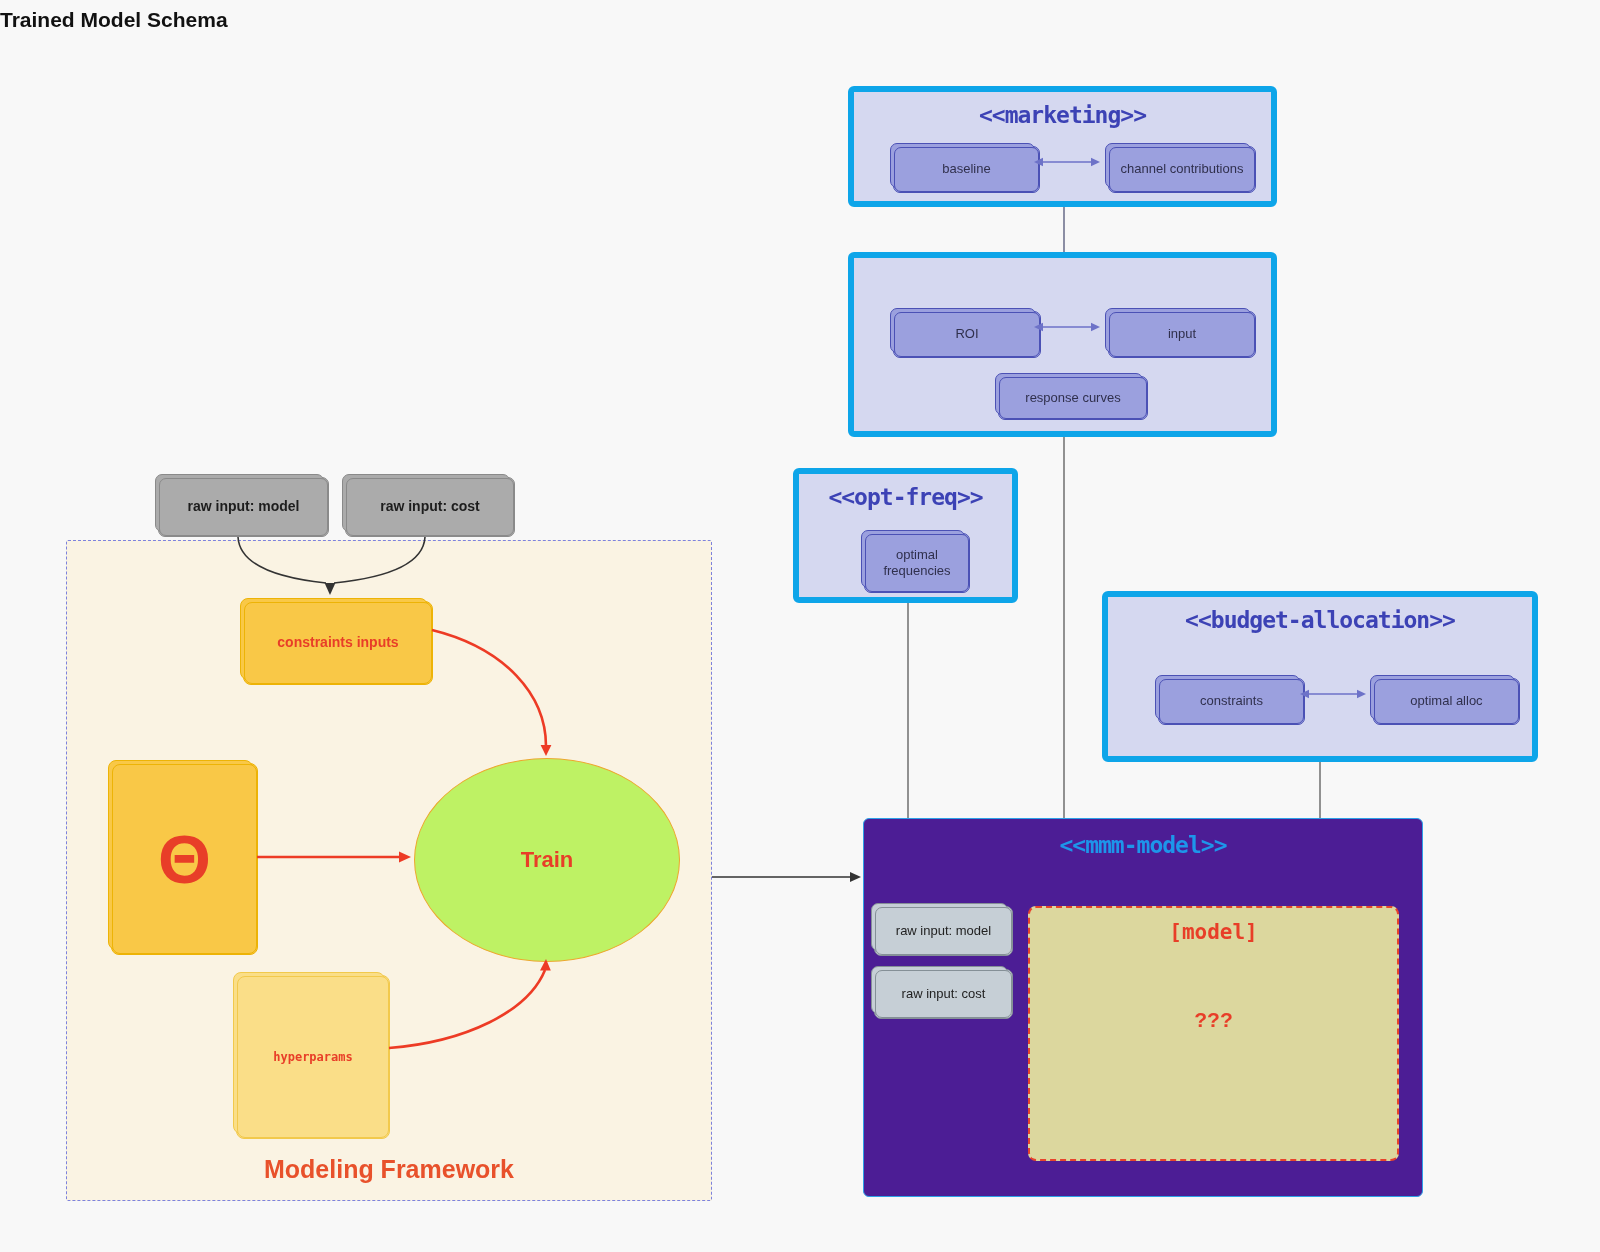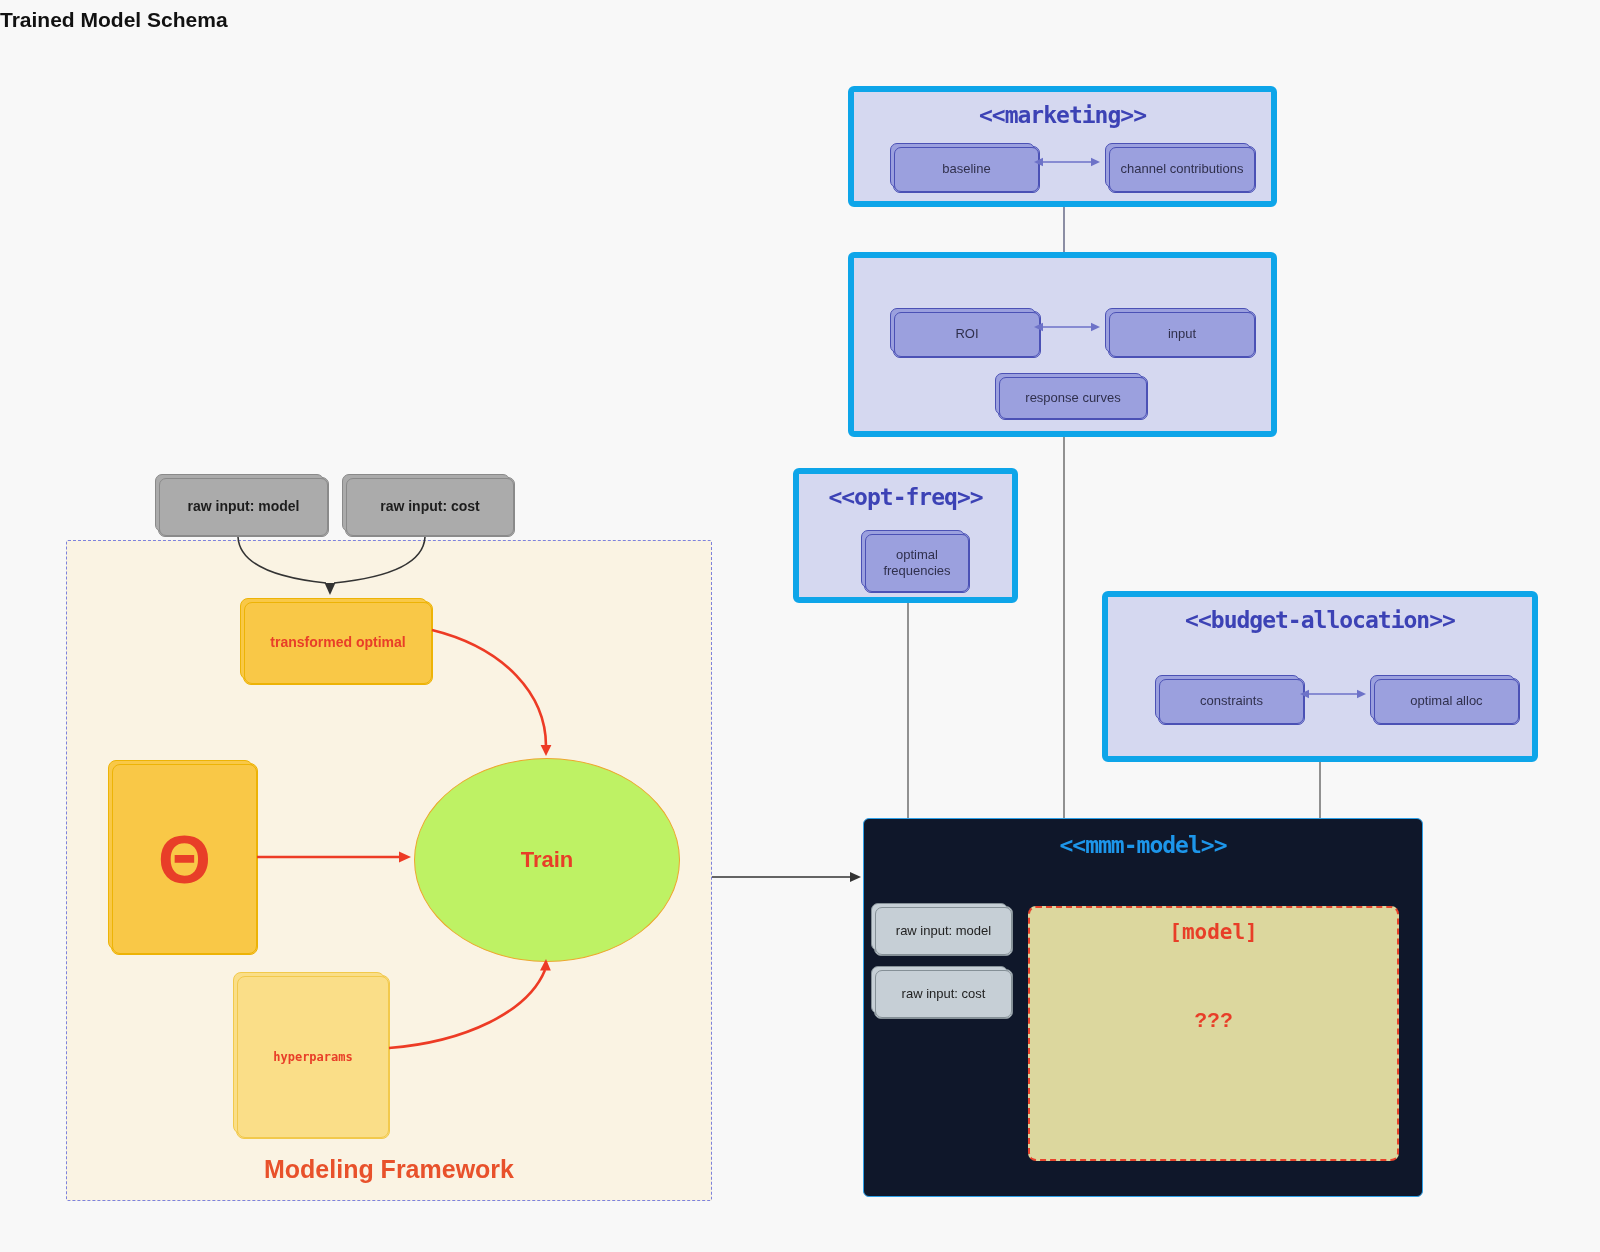--- a/index.html
+++ b/index.html
@@ -6,21 +6,21 @@
   .canvas{position:relative;width:1600px;height:1252px;background:#f8f8f8;overflow:hidden;
           font-family:"Liberation Sans","DejaVu Sans",sans-serif;}
   .diagram-title{position:absolute;top:8px;left:0;width:1570px;
                  font-size:21px;font-weight:bold;color:#111;}
   
   .group{position:absolute;border-radius:6px;box-sizing:border-box;}
   .group.purple{background:#d5d8f0;border:6px solid #0ea5e9;}
   .group-title{position:absolute;top:10px;left:0;width:100%;text-align:center;
                font-family:"DejaVu Sans Mono","Liberation Mono",monospace;
                font-weight:bold;font-size:23px;color:#3c42b5;letter-spacing:-1px;}
-  .group.blue{background:#0f172a;border:1.5px solid #2da0e8;}
+  .group.blue{background:#4c1d95;border:1.5px solid #2da0e8;}
   .group.blue .group-title{color:#1d96ea;}
   .group.cream{background:#faf3e3;border:1.5px dashed #7d82dd;border-radius:2px;}
   
   .node{position:absolute;}
   .node::before{content:"";position:absolute;inset:0;transform:translate(-4px,-4px);
                 background:inherit;border:inherit;border-radius:inherit;}
   .face{position:absolute;inset:0;background:inherit;border:inherit;border-radius:inherit;
         display:flex;align-items:center;justify-content:center;text-align:center;
         font-size:13px;line-height:1.25;padding:2px;box-sizing:border-box;}
   .node.purple-node{background:#9ba0de;border:1.3px solid #4b51b5;border-radius:7px;color:#30304d;}
@@ -60,21 +60,21 @@
     <div class="face">
         <span>raw input: cost</span>
       </div>
   </div>
 
   <div class="group cream" style="left:66px;top:540px;width:646px;height:661px;">
     <div class="mf-label">Modeling Framework</div>
 
     <div class="node yellow-node" style="left:176px;top:60px;width:188px;height:82px;">
       <div class="face">
-          <span class="red-label" style="font-size:14px;">transformed optimal</span>
+          <span class="red-label" style="font-size:14px;">constraints inputs</span>
         </div>
     </div>
 
     <div class="node yellow-node" style="left:44px;top:222px;width:145px;height:190px;">
       <div class="face">
           <span class="red-label theta-glyph">Θ</span>
         </div>
     </div>
 
     <div class="ellipse" style="left:347px;top:217px;width:264px;height:202px;">

